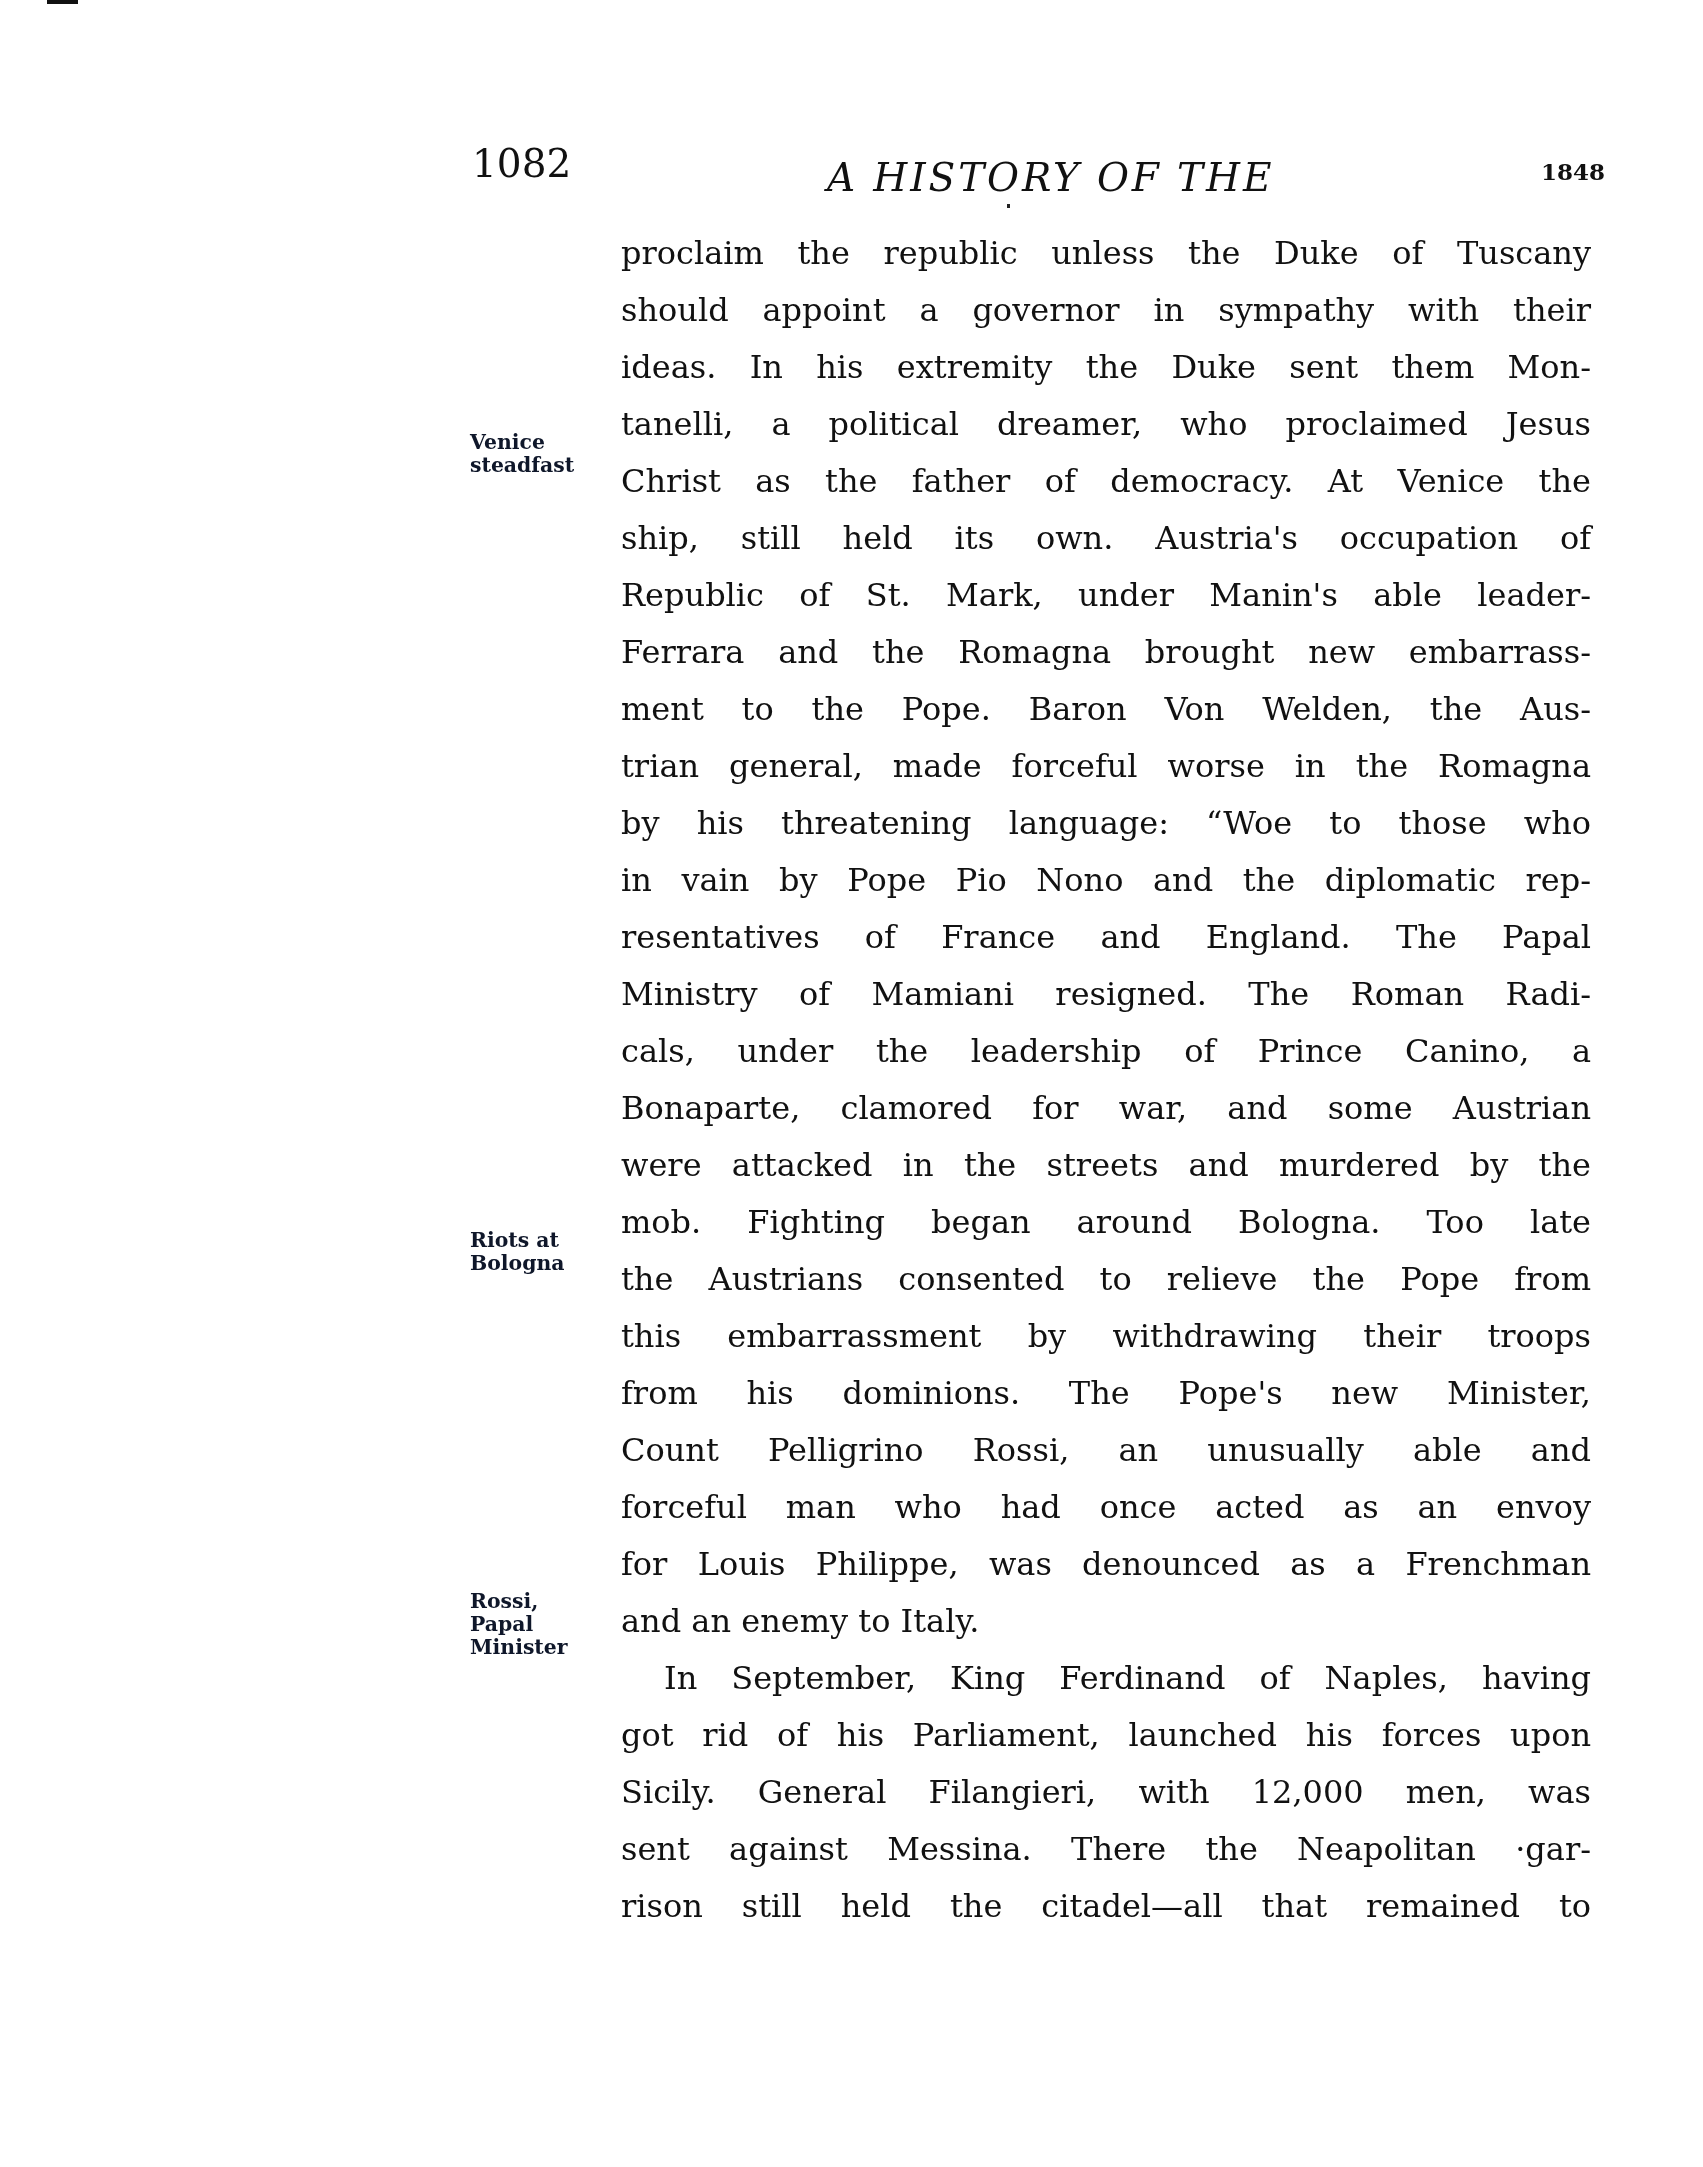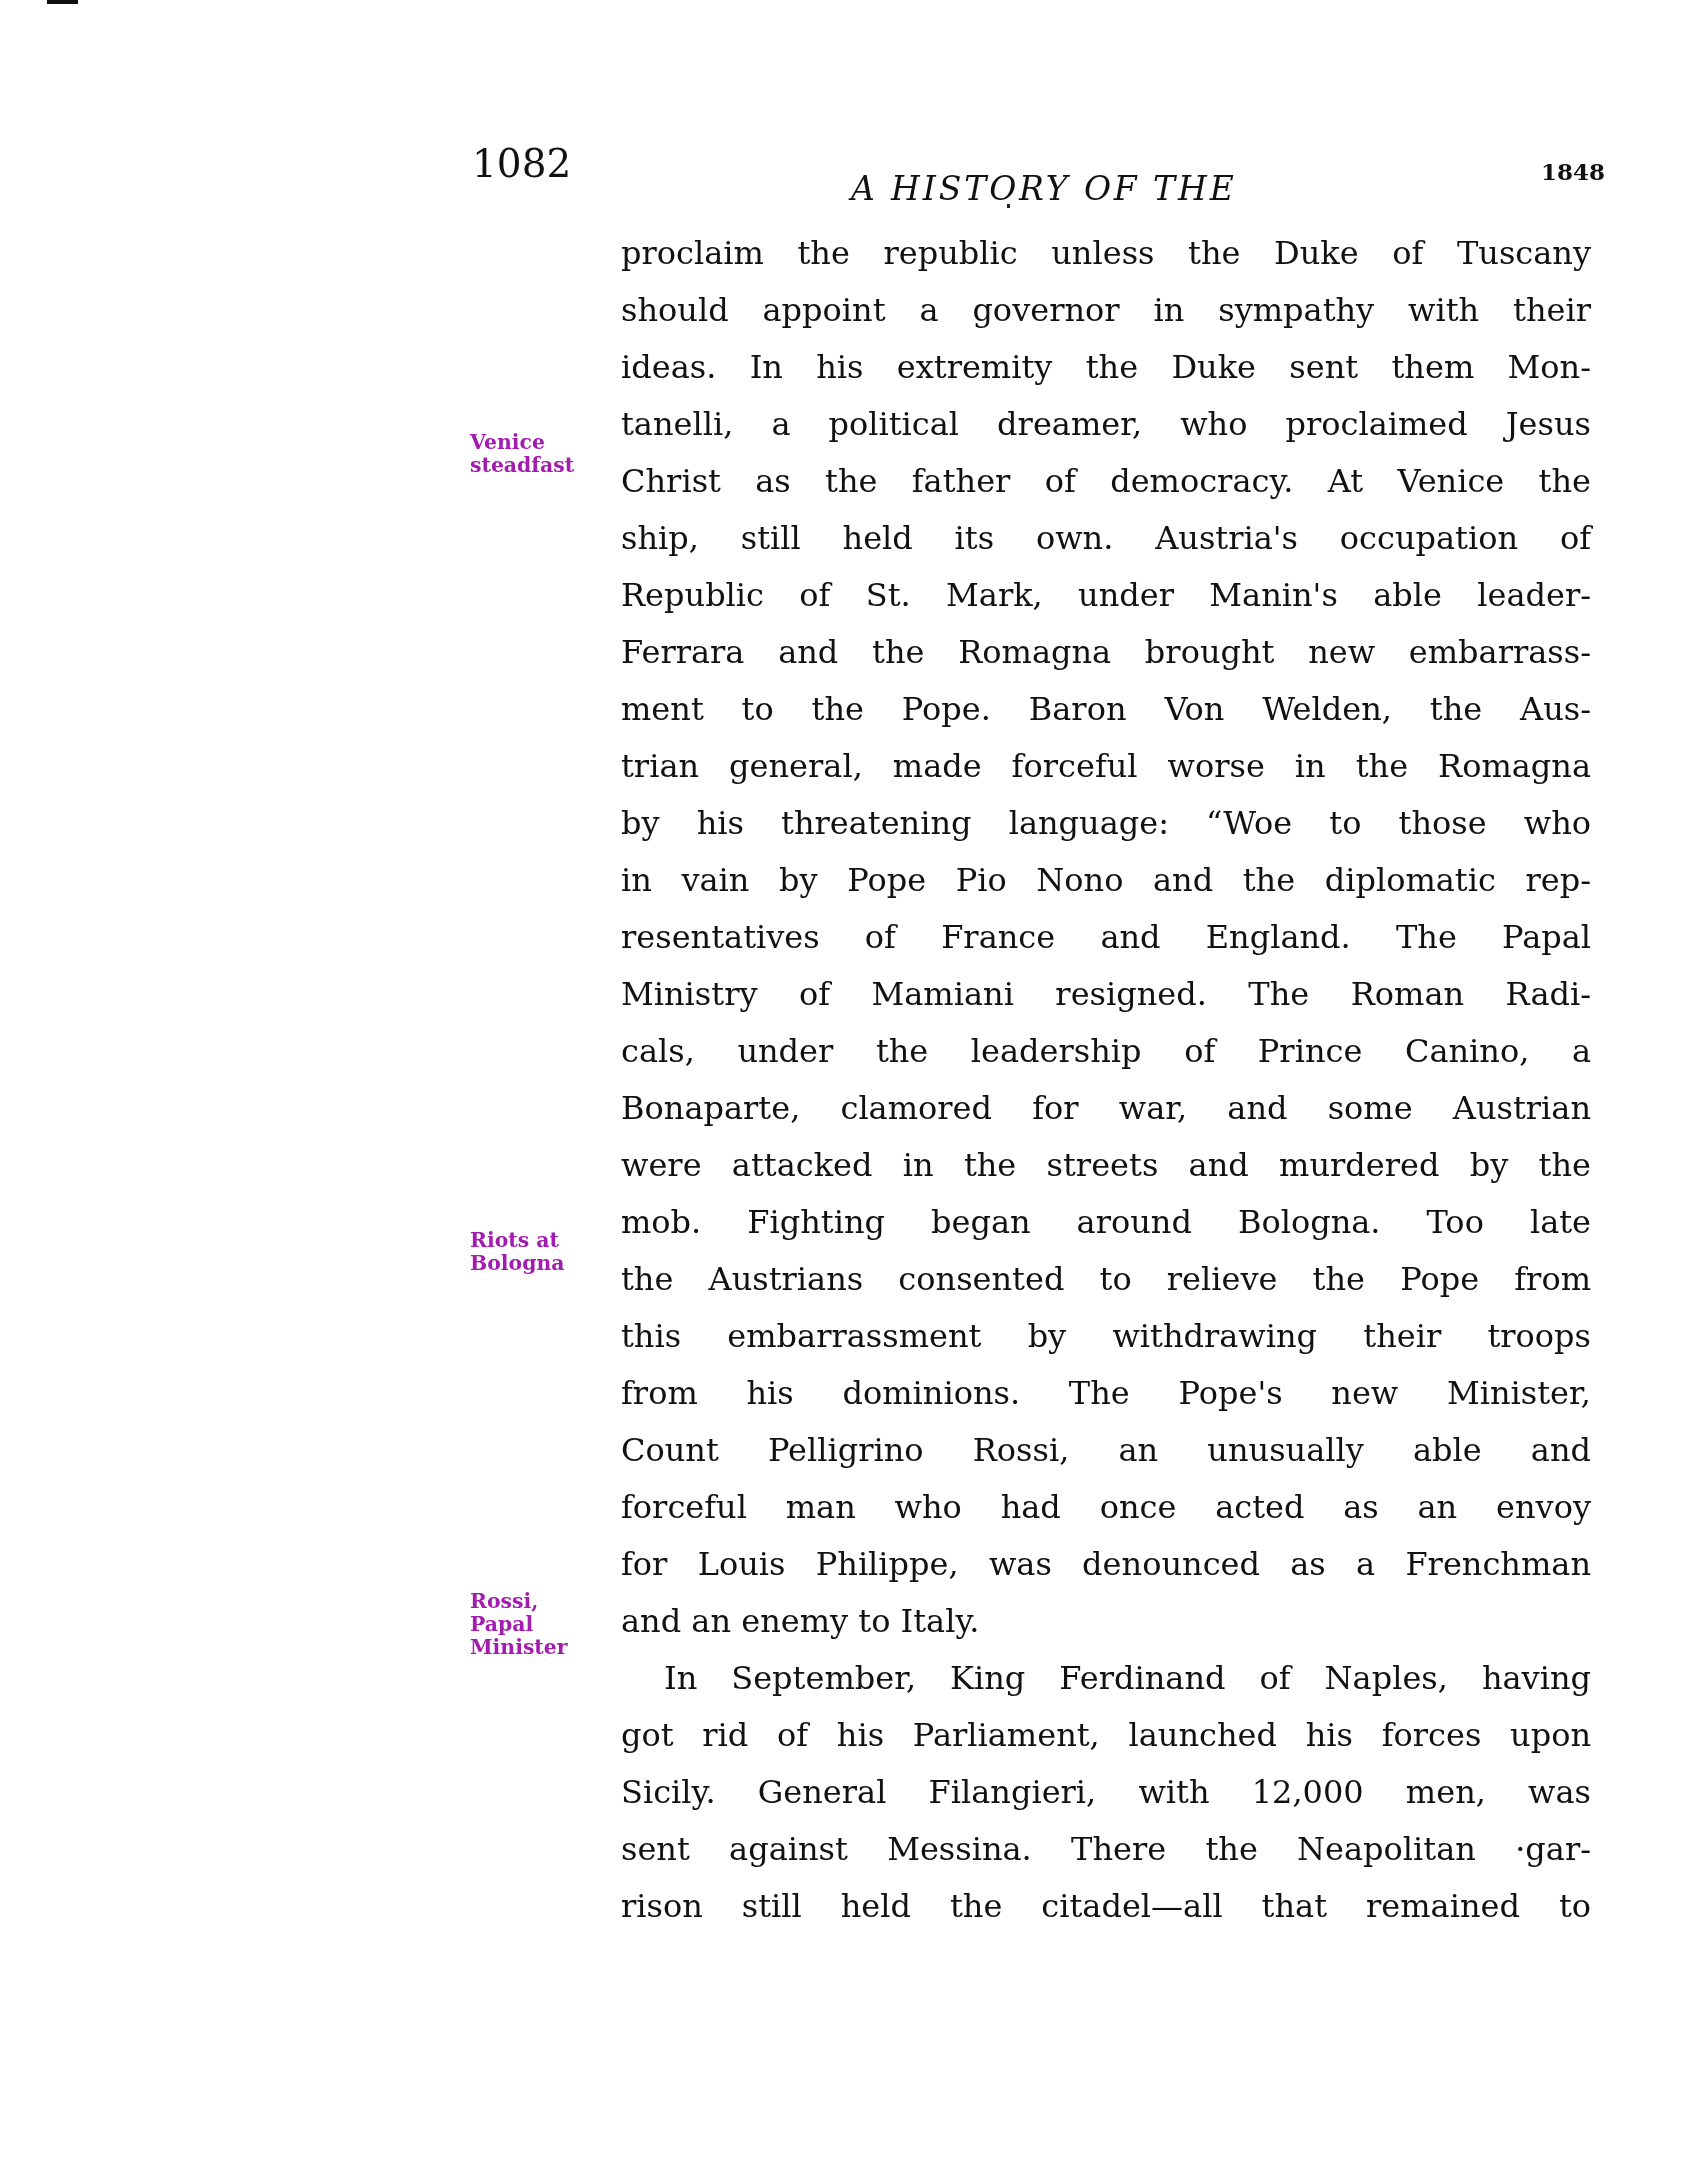--- a/index.html
+++ b/index.html
@@ -1,27 +1,27 @@
 <!DOCTYPE html>
 <html><head>
 <meta charset="utf-8">
 <style>
   html, body { margin: 0; padding: 0; background: #ffffff; }
   body { width: 1704px; height: 2168px; position: relative; overflow: hidden;
          font-family: "DejaVu Serif", serif; color: #111111; }
   .scan-mark { position: absolute; left: 47px; top: 0; width: 31px; height: 3.9px; background: #111; }
   .folio { position: absolute; top: 142px; left: 472px; font-size: 39px; line-height: 43px; }
-  .running-head { position: absolute; top: 169px; left: 827px; font-size: 33px; font-style: italic; letter-spacing: 2.9px; line-height: 39px; margin-left: 24px; }
+  .running-head { position: absolute; top: 158px; left: 827px; font-size: 39px; font-style: italic; letter-spacing: 2.9px; line-height: 39px; }
   .year { position: absolute; top: 157px; left: 1541px; font-size: 23px; font-weight: bold; line-height: 29px; }
   .dot { position: absolute; left: 1007px; top: 204px; width: 2.9px; height: 3.9px; background: #222; }
   .body-text { position: absolute; left: 621px; top: 225px; width: 970px; font-size: 32px; line-height: 57px; }
   .line { display: block; text-align: justify; text-align-last: justify; white-space: nowrap; overflow: visible; height: 57px; }
   .line.last { text-align-last: left; }
   .line.indent { padding-left: 43px; }
-  .note { position: absolute; left: 470px; font-size: 20.4px; line-height: 23px; font-weight: bold; color: #a21caf; }
+  .note { position: absolute; left: 470px; font-size: 20.4px; line-height: 23px; font-weight: bold; color: #0f172a; }
 </style>
 </head>
 <body>
 
 <div class="scan-mark"></div>
 
 <div class="folio">1082</div>
 <div class="running-head">A HISTORY OF THE</div>
 <div class="year">1848</div>
 <div class="dot"></div>

